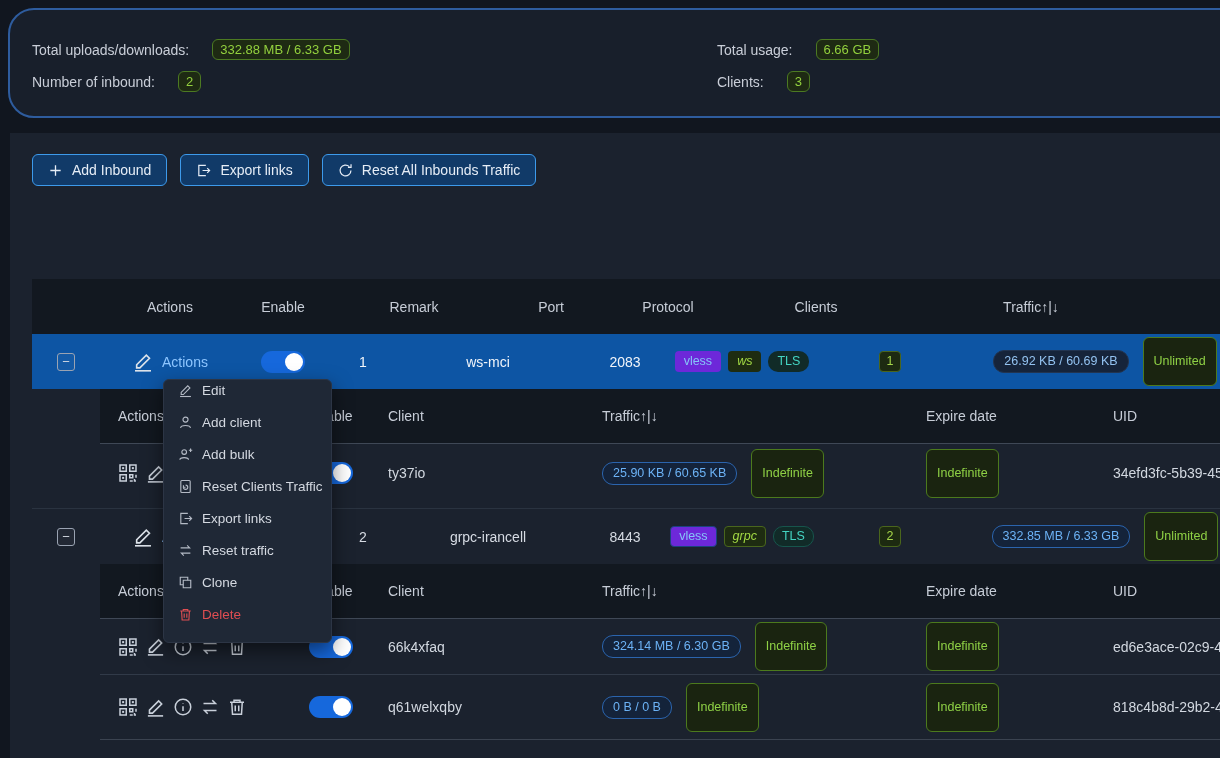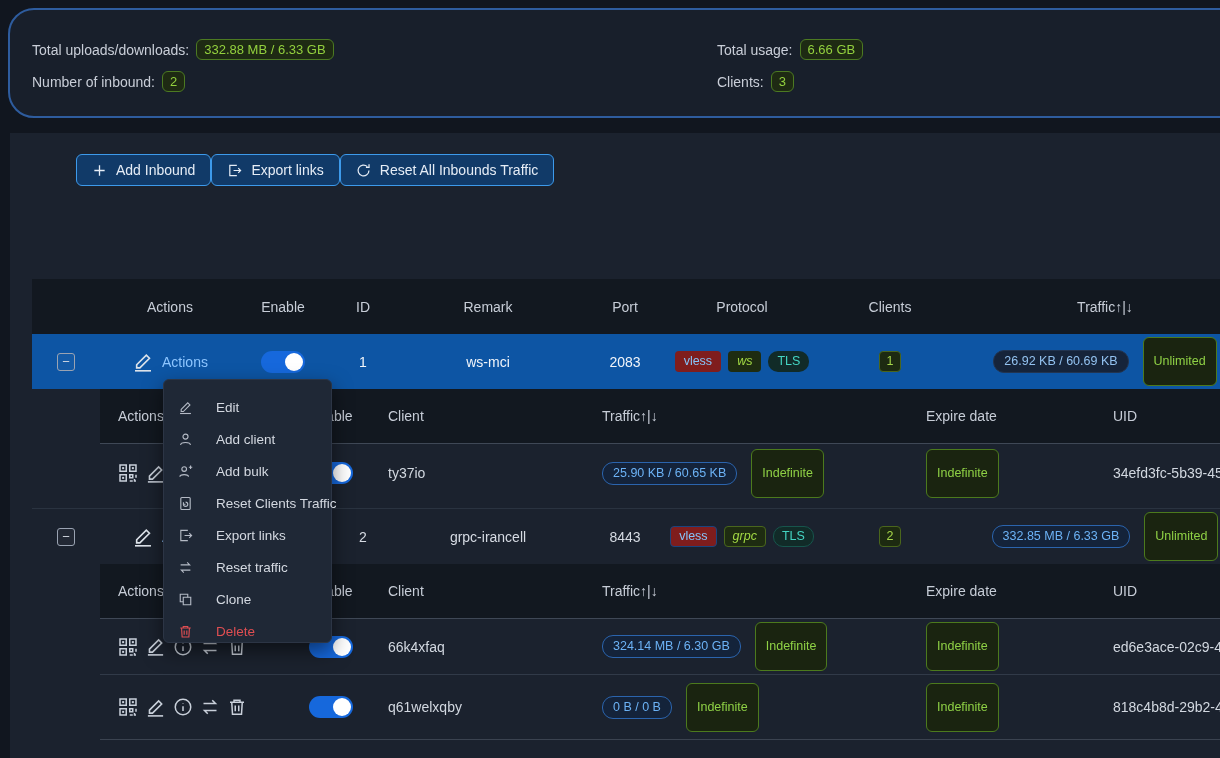--- a/index.html
+++ b/index.html
@@ -5,28 +5,28 @@
   html,body{margin:0;padding:0;background:#11161f;}
   .screen{position:relative;width:1220px;height:758px;overflow:hidden;
     font-family:"Liberation Sans",sans-serif;color:#ccd2dc;background:#11161f;}
 
   
   .stats-card{position:absolute;left:8px;top:8px;width:1284px;height:110px;
     background:#181f2b;border:2px solid #2e5c9e;border-radius:26px;box-sizing:border-box;}
   .stats-col{position:absolute;top:29px;display:flex;flex-direction:column;gap:11px;}
   .stats-col.left{left:22px;}
   .stats-col.right{left:707px;justify-content:space-between;}
-  .stat-line{display:flex;align-items:center;gap:7px;font-size:14px;color:#c9ced8;height:21px;}
+  .stat-line{display:flex;align-items:center;gap:23px;font-size:14px;color:#c9ced8;height:21px;}
   .badge-green{display:inline-flex;align-items:center;background:#1e2a13;border:1px solid #4c7a22;
     border-radius:6px;color:#93d13e;font-size:13px;padding:1px 7px;line-height:17px;white-space:nowrap;}
 
   
   .main-card{position:absolute;left:10px;top:133px;width:1300px;height:640px;background:#1b222e;}
 
-  .toolbar{position:absolute;left:22px;top:21px;display:flex;gap:0;margin-left:44px;}
+  .toolbar{position:absolute;left:22px;top:21px;display:flex;gap:13px;}
   .btn{display:flex;align-items:center;gap:9px;height:32px;padding:0 15px;background:#113a68;
     border:1px solid #3d9aeb;border-radius:6px;color:#e6edf6;font-size:14px;cursor:pointer;white-space:nowrap;}
   .btn svg{flex:0 0 auto;}
 
   .search-box{position:absolute;left:20px;top:93px;}
   .search-box input{width:300px;height:33px;box-sizing:border-box;background:#2b3342;border:1px solid #98a0b0;
     border-radius:8px;color:#e8ecf2;font-size:14px;padding:0 11px;font-family:"Liberation Sans",sans-serif;outline:none;}
   .search-box input::placeholder{color:#b3bac6;}
 
   
@@ -55,40 +55,40 @@
   .rc2{height:55px;border-bottom:1px solid #313a48;}
   .rc3{height:64px;}
 
   
   .checkbox{width:16px;height:16px;border:1px solid #9aa3b2;border-radius:3px;display:flex;
     align-items:center;justify-content:center;color:#d5dbe4;font-size:13px;line-height:1;cursor:pointer;background:rgba(255,255,255,0.03);}
   .toggle{position:relative;width:44px;height:22px;border-radius:11px;background:var(--accent-blue,#1668dc);cursor:pointer;flex:0 0 auto;}
   .toggle::after{content:"";position:absolute;top:2px;right:2px;width:18px;height:18px;border-radius:50%;background:#fff;}
 
   .tag{display:inline-flex;align-items:center;border-radius:4px;font-size:12.5px;padding:1px 8px;line-height:17px;border:1px solid transparent;white-space:nowrap;}
-  .tag-vless{background:#7f1d1d;color:#85c3f8;border-color:#1a447e;}
+  .tag-vless{background:#6d28d9;color:#85c3f8;border-color:#1a447e;}
   .tag-green{background:#1e2c11;color:#a2d944;border-color:#49661d;font-style:italic;}
   .tag-cyan{background:#112b28;color:#44d4c2;border-color:#17554c;border-radius:10px;}
   .row-selected .tag{border-color:transparent;}
 
   .badge-count{display:inline-flex;background:#1d2a11;border:1px solid #4a661c;color:#a6d64a;
     border-radius:4px;font-size:12.5px;padding:1px 7px;line-height:17px;}
   .badge-traffic{display:inline-flex;background:#14233a;border:1px solid #2b64ad;color:#6cb2f5;
     border-radius:11px;font-size:12.5px;padding:2px 10px;line-height:17px;white-space:nowrap;}
   .row-selected .badge-traffic{background:#16243a;border-color:#223450;color:#93c2f0;}
   .badge-limit{display:inline-flex;background:#1a2410;border:1px solid #4c7a1d;color:#8fd145;
     border-radius:6px;font-size:12.5px;padding:15px 10px;line-height:17px;white-space:nowrap;}
 
   .icon-btn{color:#c9d0da;display:flex;align-items:center;cursor:pointer;}
   .pen-main{color:#dde3ea;}
 
   
   .menu{position:absolute;left:163px;top:379px;width:167px;background:#1f2836;border:1px solid #2c3545;
     border-radius:6px;box-shadow:0 8px 20px rgba(0,0,0,.5);padding:3px 0;z-index:50;}
-  .menu-item{display:flex;align-items:flex-end;gap:23px;height:32px;padding-left:14px;color:#d4d9e1;
+  .menu-item{display:flex;align-items:flex-start;gap:9px;height:32px;padding-left:14px;color:#d4d9e1;
     font-size:13.5px;cursor:pointer;white-space:nowrap;}
   .menu-item .mi{color:#b4bac5;display:flex;align-items:center;}
   .menu-item.danger,.menu-item.danger .mi{color:#df4e52;}
 
   svg{display:block;}
 </style>
 </head>
 <body>
 
 <div class="screen">
@@ -146,21 +146,20 @@
       </button>
     </div>
 
 
     <div class="table">
 
       <div class="trow thead">
         <div class="c-check"></div>
         <div class="c-act">Actions</div>
         <div class="c-en">Enable</div>
-        <div class="c-id">ID</div>
         <div class="c-rem">Remark</div>
         <div class="c-port">Port</div>
         <div class="c-proto">Protocol</div>
         <div class="c-cli">Clients</div>
         <div class="c-traf">Traffic↑|↓</div>
       </div>
 
       <div class="trow row-inbound row-selected">
         <div class="c-check">
             <span class="checkbox">−</span>

